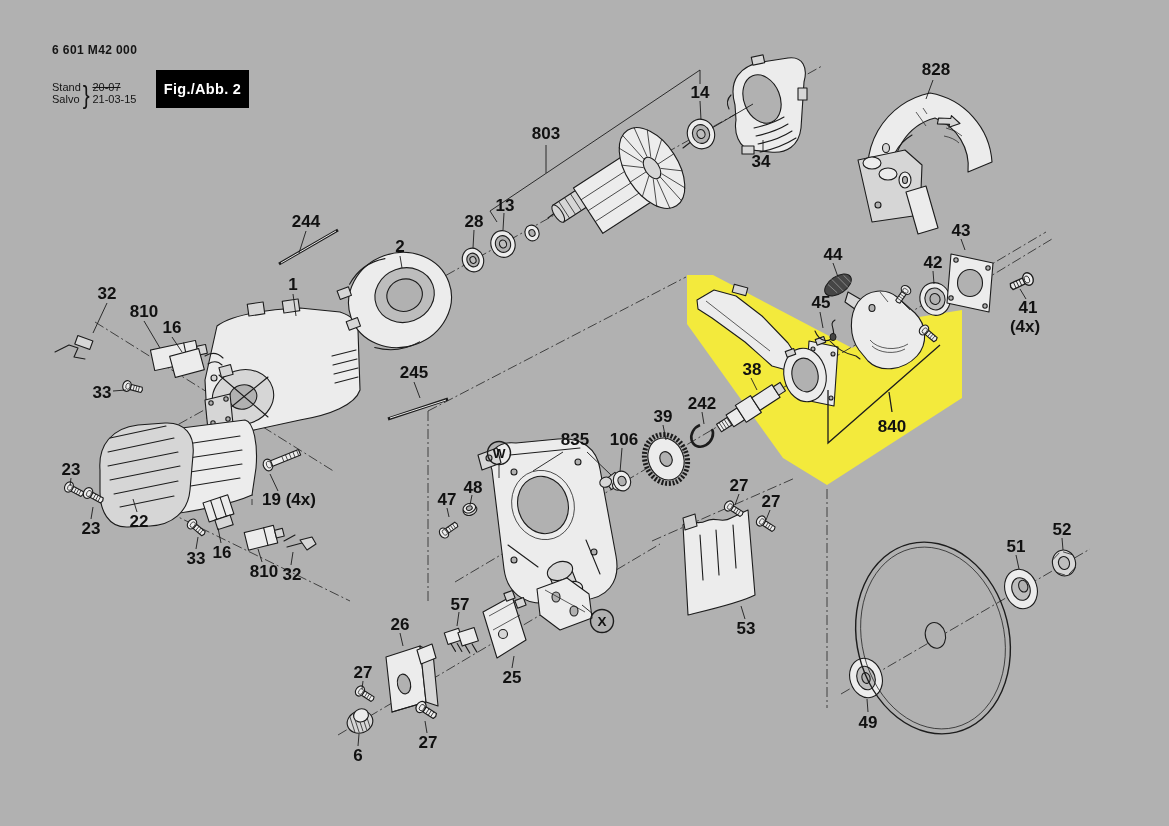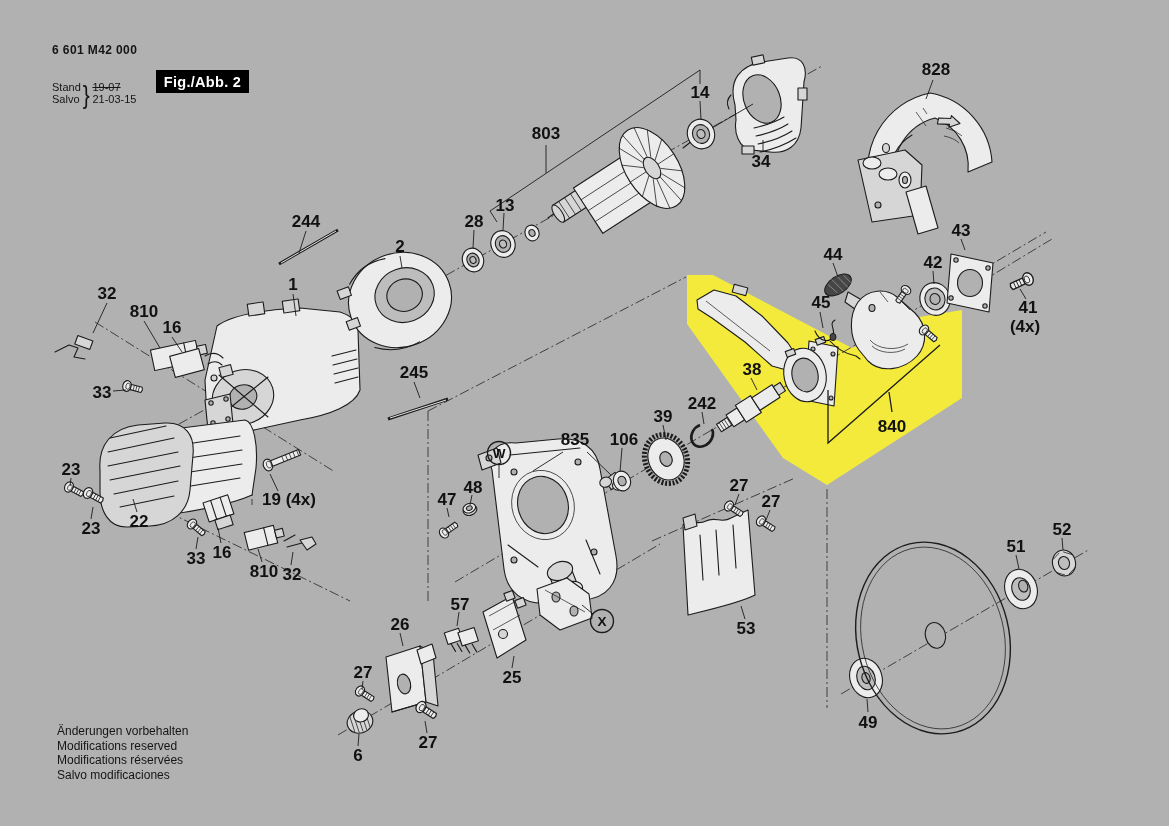--- a/index.html
+++ b/index.html
@@ -5,21 +5,21 @@
   html,body{margin:0;padding:0;background:#8d8d8d;}
   .page{position:relative;width:1169px;height:826px;background:var(--background,#b1b1b1);
         font-family:"Liberation Sans",sans-serif;color:#151515;overflow:hidden;}
   .page svg{position:absolute;left:0;top:0;}
   .hdr{position:absolute;left:52px;top:44px;line-height:1.15;}
   .pn{font-size:12px;font-weight:bold;letter-spacing:.4px;}
   .meta{display:flex;margin-top:23px;font-size:11px;}
   .mcol{display:flex;flex-direction:column;line-height:12px;}
   .brace{font-size:26px;font-weight:200;margin:0 2px 0 1px;transform:scaleX(.8);}
   .old-date{text-decoration:line-through;}
-  .figbox{position:absolute;left:156px;top:70px;width:93px;height:23px;
+  .figbox{position:absolute;left:156px;top:70px;width:93px;height:38px;
           background:var(--figure-box-bg,#000);color:var(--figure-box-text,#fff);
           display:flex;align-items:center;justify-content:center;
           font-size:14.5px;font-weight:bold;letter-spacing:.3px;}
   .ftr{position:absolute;left:57px;top:724px;font-size:12px;line-height:14.5px;}
   
   .ln{stroke:var(--line,#1c1c1c);stroke-width:1.1;fill:none;stroke-linecap:round;stroke-linejoin:round;}
   .thin{stroke:var(--line,#1c1c1c);stroke-width:.7;fill:none;}
   .f0{fill:#ececec;stroke:var(--line,#1c1c1c);stroke-width:1.1;stroke-linejoin:round;}
   .f1{fill:#d6d6d6;stroke:var(--line,#1c1c1c);stroke-width:1.1;stroke-linejoin:round;}
   .f2{fill:#bdbdbd;stroke:var(--line,#1c1c1c);stroke-width:1.1;stroke-linejoin:round;}
@@ -562,29 +562,23 @@
 
   <div class="hdr">
     <div class="pn">6 601 M42 000</div>
     <div class="meta">
       <div class="mcol">
         <span>Stand</span>
         <span>Salvo</span>
       </div>
       <span class="brace">}</span>
       <div class="mcol">
-        <span class="old-date">19-07</span>
+        <span class="old-date">20-07</span>
         <span>21-03-15</span>
       </div>
     </div>
   </div>
   <div class="figbox">
     <span>Fig./Abb. 2</span>
   </div>
 
-  <div class="ftr">
-    <div>Änderungen vorbehalten</div>
-    <div>Modifications reserved</div>
-    <div>Modifications réservées</div>
-    <div>Salvo modificaciones</div>
-  </div>
 
 </div>
 
 </body></html>

